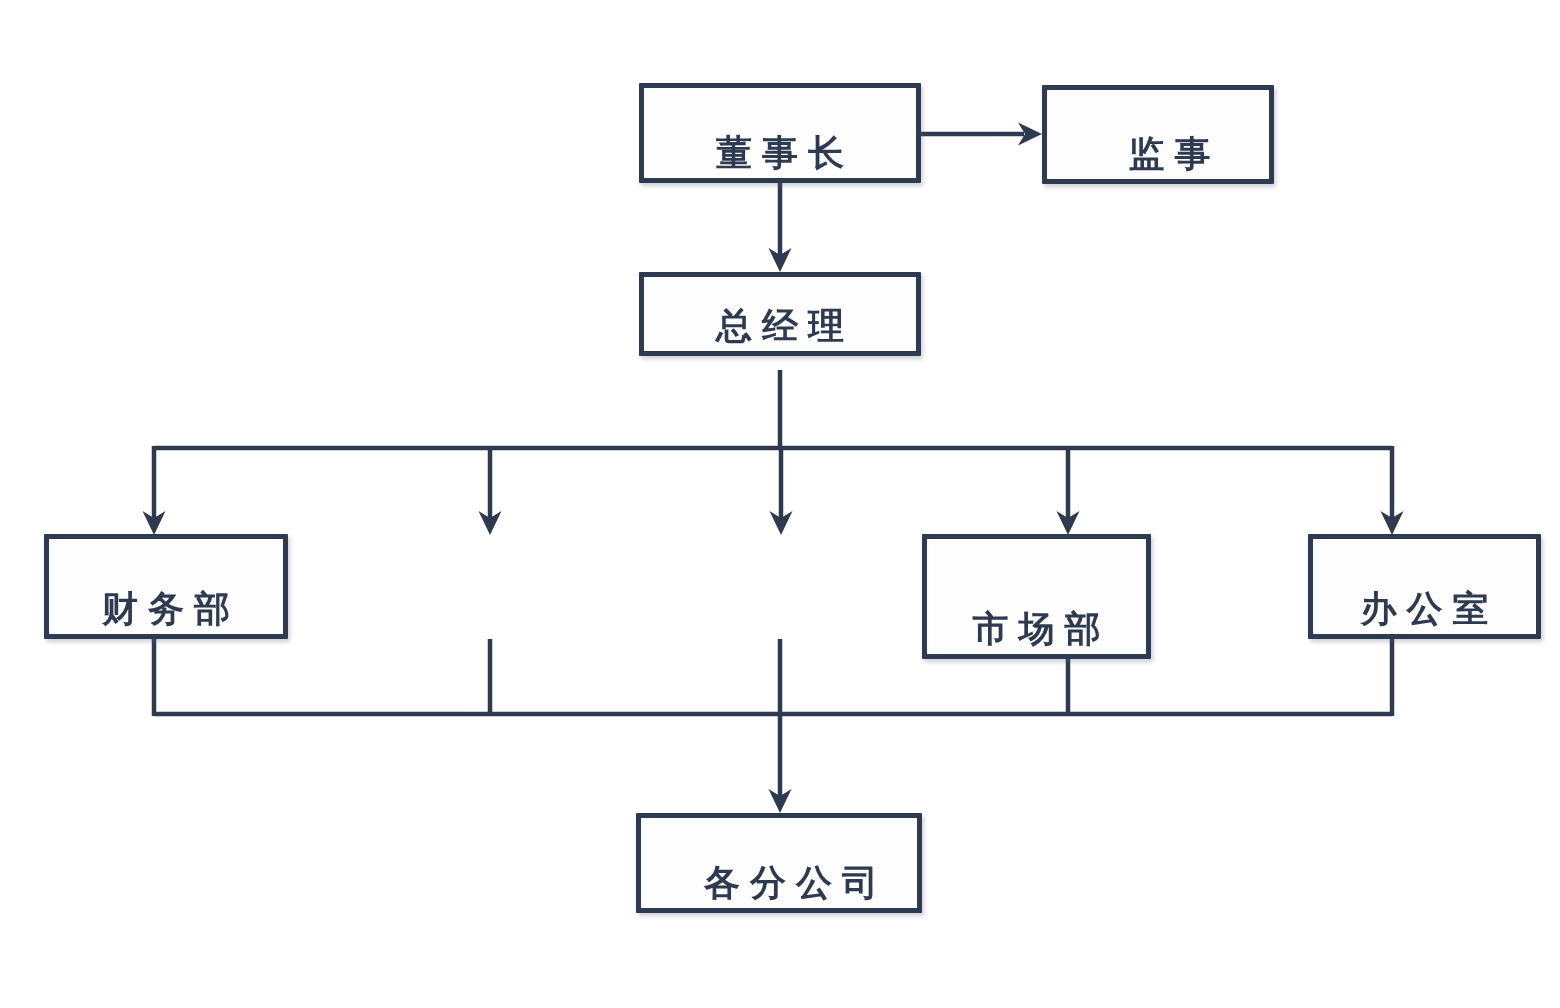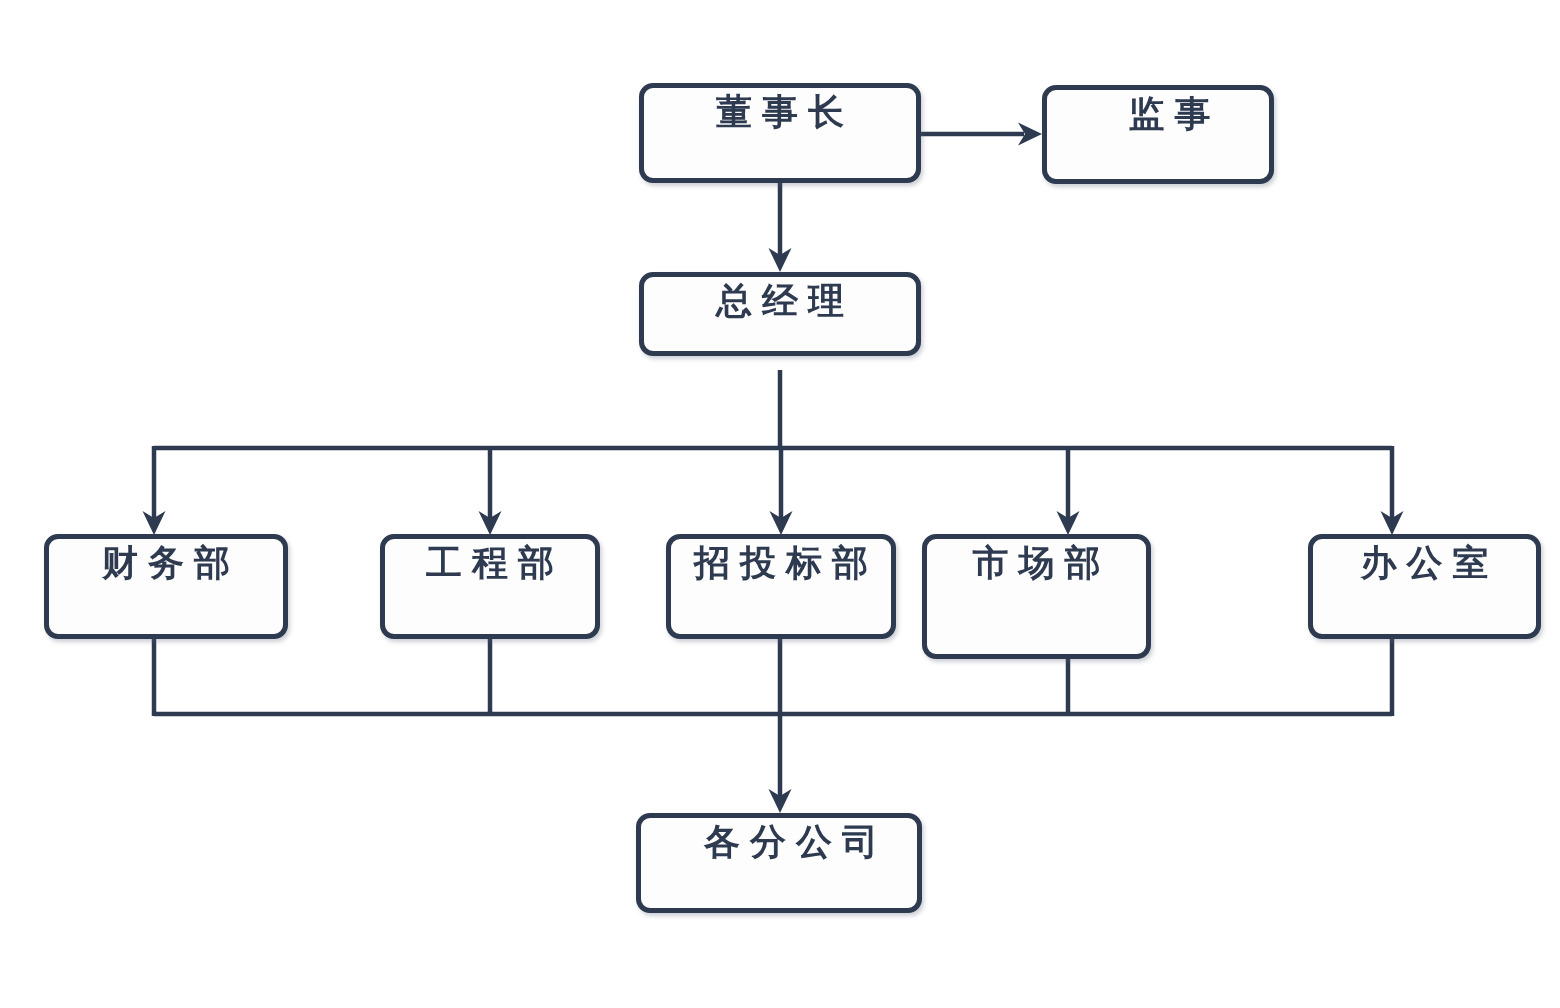--- a/index.html
+++ b/index.html
@@ -20,23 +20,23 @@
     left: 0;
     top: 0;
     width: 1560px;
     height: 1008px;
   }
   .node {
     position: absolute;
     box-sizing: border-box;
     background: #fdfdfd;
     border: 5px solid #2e3a50;
-    border-radius: 14px;
+    border-radius: 1px;
     display: flex;
-    align-items: flex-start;
+    align-items: flex-end;
     justify-content: center;
     box-shadow: 2px 3px 4px rgba(90,100,120,0.30);
   }
   .node-label {
     color: #2e3a50;
     font-size: 36px;
     font-weight: 700;
     letter-spacing: 10px;
     padding-left: 10px;
     white-space: nowrap;
@@ -121,27 +121,21 @@
   </div>
 
   <div class="node node-gm">
     <span class="node-label">总经理</span>
   </div>
 
   <div class="node node-finance">
     <span class="node-label">财务部</span>
   </div>
 
-  <div class="node node-engineering">
-    <span class="node-label">工程部</span>
-  </div>
 
-  <div class="node node-bidding">
-    <span class="node-label">招投标部</span>
-  </div>
 
   <div class="node node-marketing">
     <span class="node-label">市场部</span>
   </div>
 
   <div class="node node-office">
     <span class="node-label">办公室</span>
   </div>
 
   <div class="node node-branches">

